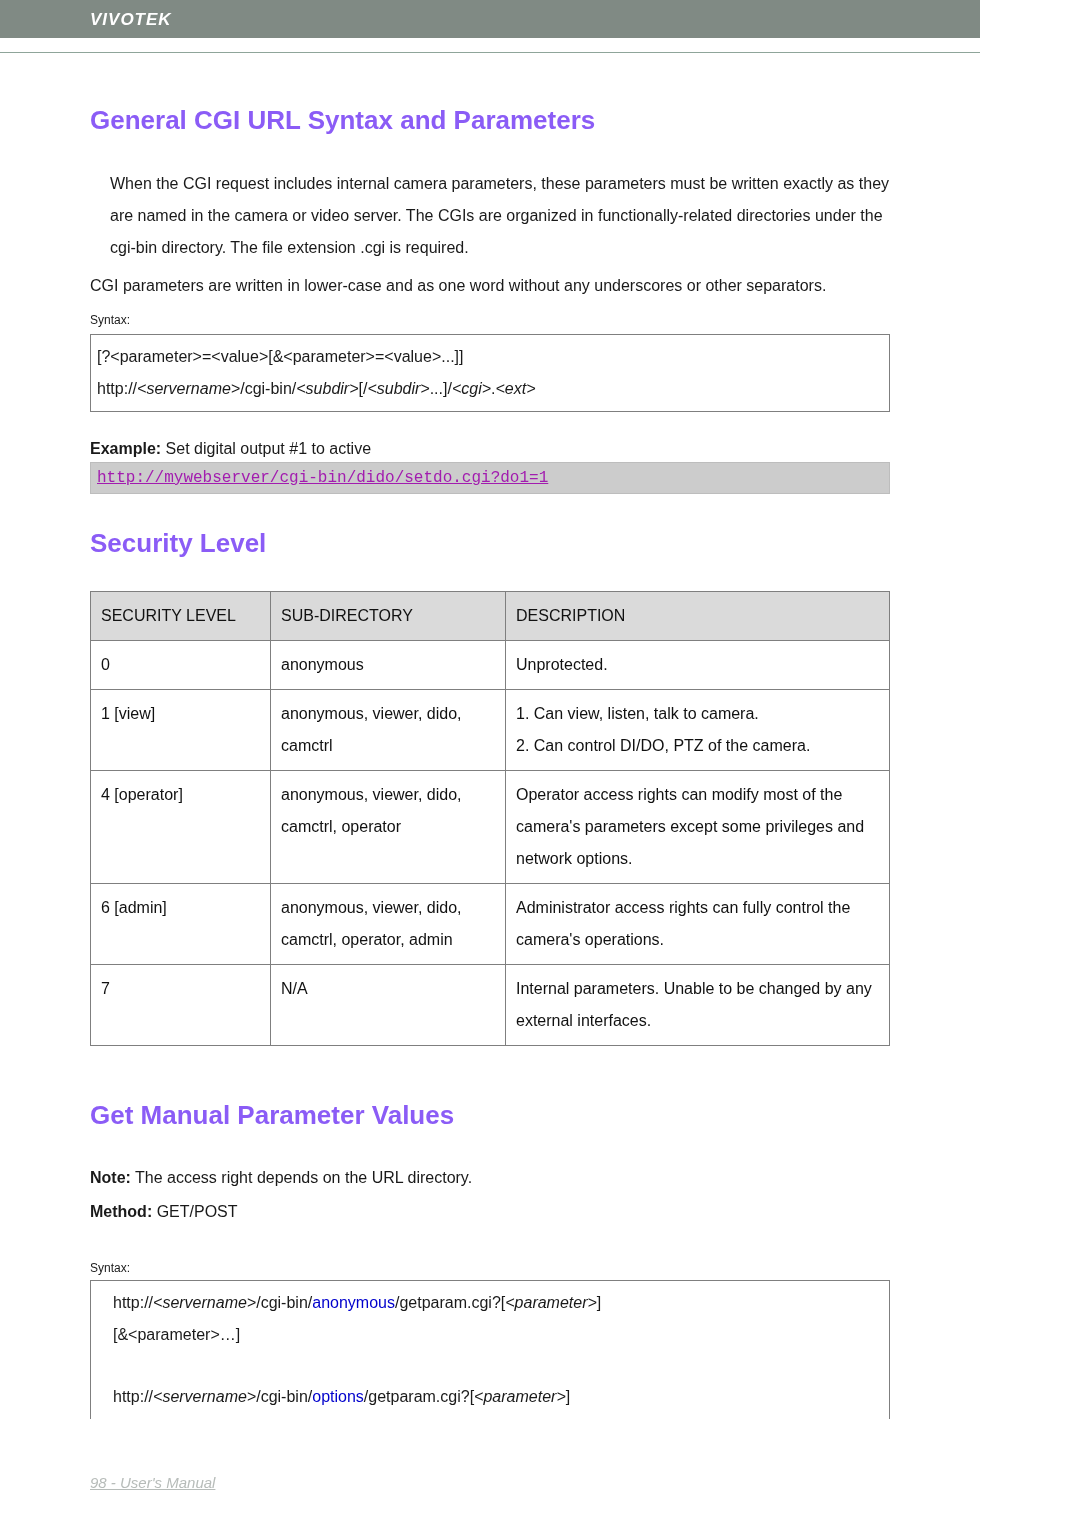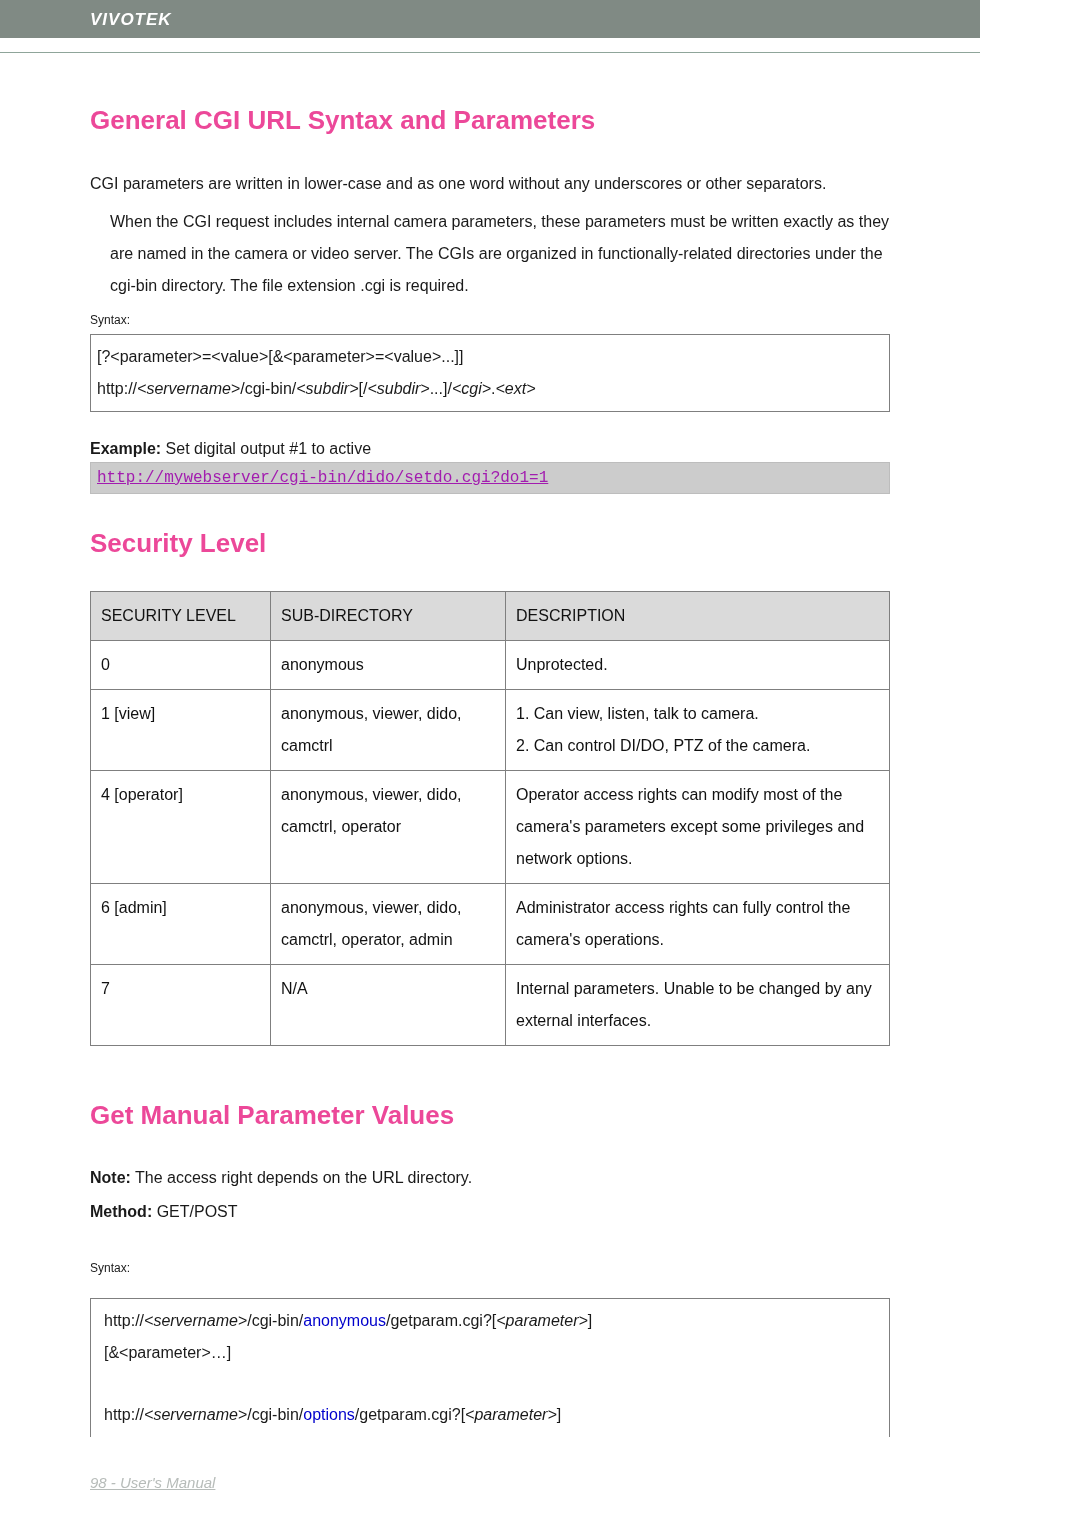--- a/index.html
+++ b/index.html
@@ -1,59 +1,59 @@
 <!DOCTYPE html>
 <html><head>
 <meta charset="utf-8">
 <style>
   * { box-sizing: border-box; margin: 0; padding: 0; }
   html, body { width: 1080px; background: #ffffff; font-family: Verdana, Geneva, sans-serif; color: #1a1a1a; }
   .page { width: 980px; min-height: 1527px; background: #fff; position: relative; padding-bottom: 80px; }
   .header-band { background: #808a84; color: #fff; padding: 10px 0 8px 90px; font-style: italic; font-weight: bold; font-family: Arial, sans-serif; font-size: 17px; letter-spacing: 1px; }
   .header-rule { height: 1px; background: #8fa59a; margin-top: 14px; }
   .content { padding: 40px 90px 0 90px; }
-  h2.section { font-family: Verdana, Geneva, sans-serif; font-size: 26px; font-weight: bold; color: #ec4899; margin-top: 12px; margin-bottom: 32px; }
+  h2.section { font-family: Verdana, Geneva, sans-serif; font-size: 26px; font-weight: bold; color: #8b5cf6; margin-top: 12px; margin-bottom: 32px; }
   h2.section.mt { margin-top: 34px; }
   p.body { font-size: 16px; line-height: 2.0; margin-bottom: 6px; }
   p.indent { padding-left: 20px; }
   .label-line { font-size: 12px; line-height: 2.0; margin-top: 4px; }
   .syntax-box { border: 1px solid #7f7f7f; width: 100%; padding: 6px 6px; font-size: 16px; line-height: 2.0; margin-top: 2px; }
   .syntax-box .l { display: block; }
   em.it { font-style: italic; }
   .example-lead { font-size: 16px; margin-top: 28px; margin-bottom: 4px; }
   .example-lead b { font-weight: bold; }
   .example-box { background: #cccccc; border: 1px solid #bdbdbd; padding: 6px 6px; font-family: "Courier New", monospace; font-size: 16px; }
   .example-box a { color: #a21caf; text-decoration: underline; }
   table.sec { width: 100%; border-collapse: collapse; margin-top: 8px; }
   table.sec th, table.sec td { border: 1px solid #7f7f7f; padding: 8px 10px; font-size: 16px; text-align: left; vertical-align: top; line-height: 2.0; }
   table.sec th { background: #dadada; font-weight: normal; color: #111; font-family: Verdana, Geneva, sans-serif; }
   table.sec td { color: #111; }
   .col1 { width: 180px; }
   .col2 { width: 235px; }
   .blue { color: #0000cc; }
   .notes p { font-size: 16px; line-height: 1.9; margin-bottom: 4px; }
   .notes b { font-weight: bold; }
-  .syntax-multi { border: 1px solid #7f7f7f; width: 100%; padding: 6px 13px; font-size: 16px; line-height: 2.0; margin-top: 18px; border-bottom: none; }
+  .syntax-multi { border: 1px solid #7f7f7f; width: 100%; padding: 6px 22px; font-size: 16px; line-height: 2.0; margin-top: 0; border-bottom: none; }
   .syntax-multi .row { display: block; }
   .syntax-multi .gap { height: 30px; }
   .footer { position: absolute; left: 90px; bottom: 36px; color: #b7bcb9; font-style: italic; font-size: 15px; font-family: Arial, sans-serif; text-decoration: underline; }
 </style>
 </head>
 <body>
 <div class="page">
 
 <div class="header-band">VIVOTEK</div>
 <div class="header-rule"></div>
 
 <div class="content">
 
   <h2 class="section">General CGI URL Syntax and Parameters</h2>
 
+  <p class="body indent">When the CGI request includes internal camera parameters, these parameters must be written exactly as they are named in the camera or video server. The CGIs are organized in functionally-related directories under the cgi-bin directory. The file extension .cgi is required.</p>
   <p class="body">CGI parameters are written in lower-case and as one word without any underscores or other separators.</p>
-  <p class="body indent">When the CGI request includes internal camera parameters, these parameters must be written exactly as they are named in the camera or video server. The CGIs are organized in functionally-related directories under the cgi-bin directory. The file extension .cgi is required.</p>
   <p class="label-line">Syntax:</p>
 
   <div class="syntax-box">
     <span class="l">[?&lt;parameter&gt;=&lt;value&gt;[&amp;&lt;parameter&gt;=&lt;value&gt;...]]</span>
     <span class="l">
       <span>http://</span><em class="it">&lt;servername&gt;</em><span>/cgi-bin/</span><em class="it">&lt;subdir&gt;</em><span>[/</span><em class="it">&lt;subdir&gt;</em><span>...]/</span><em class="it">&lt;cgi&gt;</em><span>.</span><em class="it">&lt;ext&gt;</em>
     </span>
   </div>
 
   <p class="example-lead"><b>Example:</b><span> Set digital output #1 to active</span></p>

